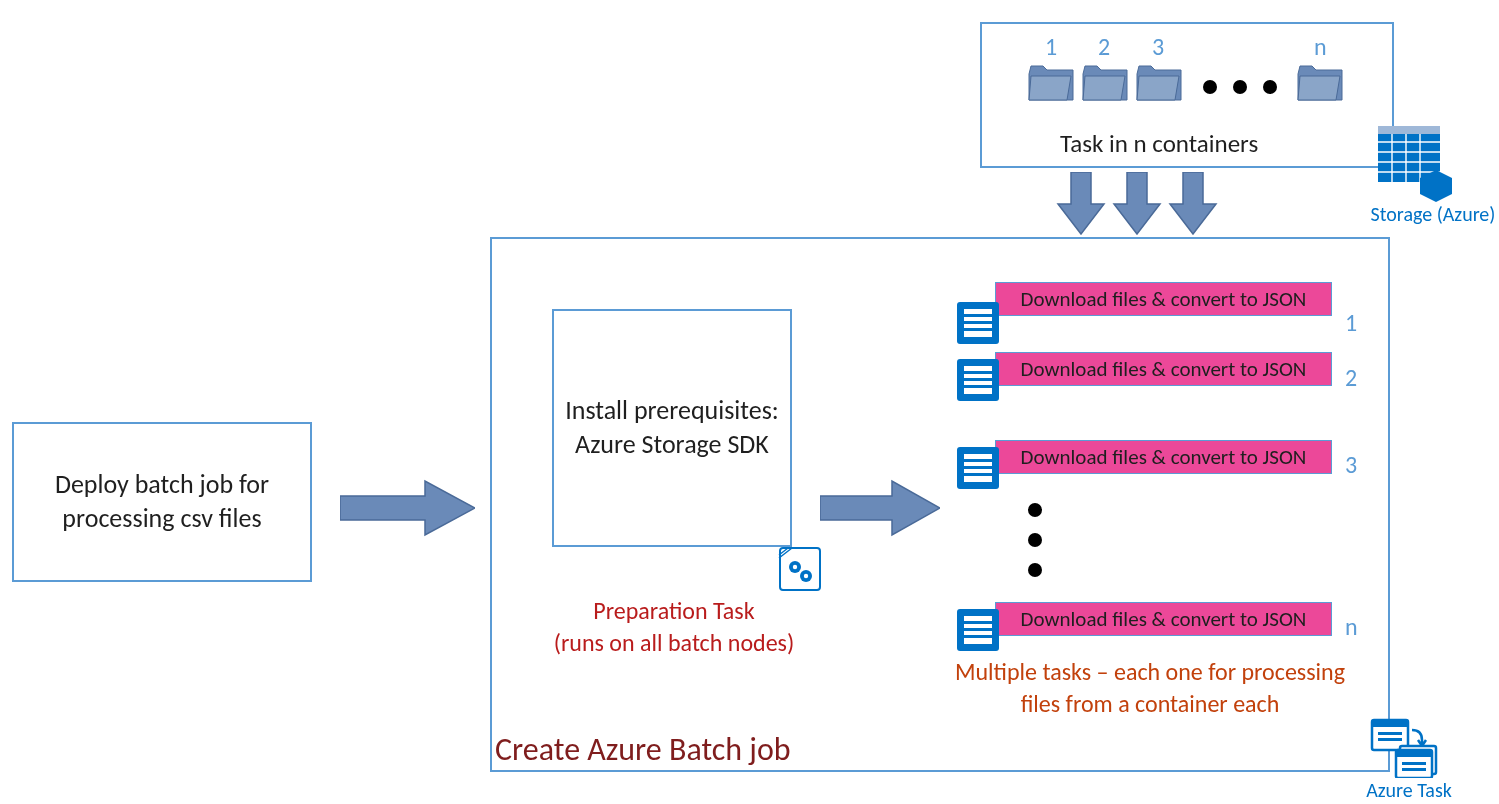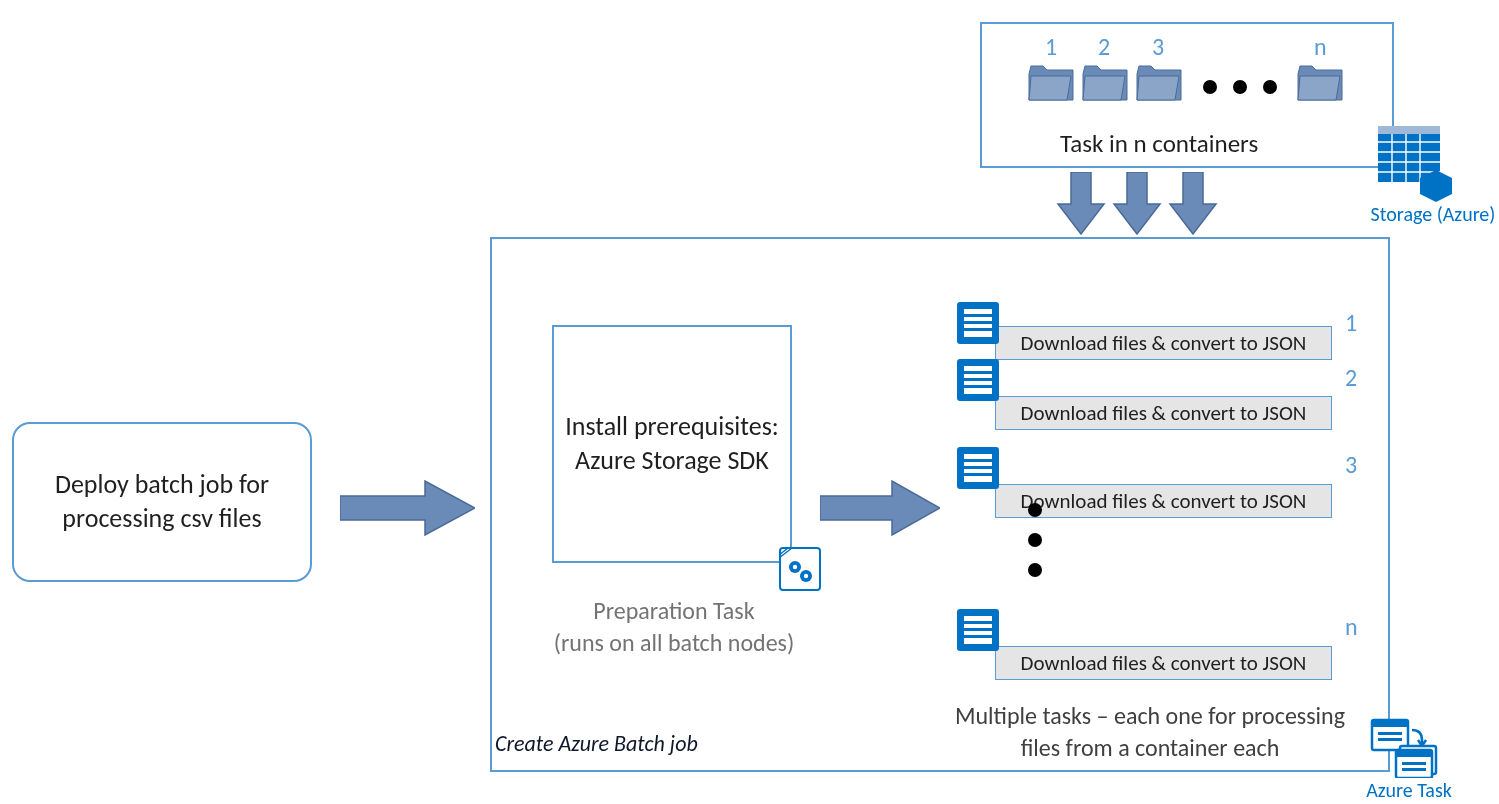--- a/index.html
+++ b/index.html
@@ -24,41 +24,40 @@
   }
   .num-label {
     color: #5b9bd5;
     font-size: 24px;
   }
   
   #deploy-box {
     left: 12px; top: 422px; width: 300px; height: 160px;
     display: flex; align-items: center; justify-content: center;
     padding: 10px 18px;
-    border-radius: 18px;
   }
   
   #batch-outer {
     left: 490px; top: 237px; width: 900px; height: 535px;
     border: 2px solid #5b9bd5;
   }
   #batch-label {
     position: absolute; left: 495px; top: 730px;
-    font-size: 22px; color: #0f172a; font-style: italic;
+    font-size: 32px; color: #7f1d1d;
   }
   
   #install-box {
-    left: 552px; top: 325px; width: 240px; height: 238px;
+    left: 552px; top: 309px; width: 240px; height: 238px;
     display: flex; align-items: center; justify-content: center;
     padding: 10px;
   }
   #prep-label {
     position: absolute; left: 500px; top: 595px;
     width: 348px; text-align: center;
-    font-size: 24px; color: #737373; line-height: 1.35;
+    font-size: 24px; color: #b91c1c; line-height: 1.35;
   }
   
   #files-box {
     left: 980px; top: 22px; width: 414px; height: 146px;
     border: 2px solid #5b9bd5;
     background: #fff;
   }
   #files-label {
     position: absolute; left: 1060px; top: 128px;
     font-size: 25px; color: #1f1f1f;
@@ -66,38 +65,37 @@
   
   .folder-num {
     position: absolute;
     color: #5b9bd5;
     font-size: 24px;
   }
   
   .task-row {
     position: absolute;
     border: 1.5px solid #5b9bd5;
-    background: #e5e5e5;
+    background: #ec4899;
     font-size: 21px;
     color: #1f1f1f;
     display: flex; align-items: flex-end; justify-content: center;
     padding: 3px 8px;
-    margin-top: 44px;
   }
   
   .dot {
     position: absolute;
     width: 14px; height: 14px; border-radius: 50%;
     background: #000;
   }
   
   #tasks-label {
-    position: absolute; left: 940px; top: 700px;
+    position: absolute; left: 940px; top: 656px;
     width: 420px; text-align: center;
-    font-size: 24px; color: #404040; line-height: 1.35;
+    font-size: 24px; color: #c2410c; line-height: 1.35;
   }
   
   .svc-label {
     position: absolute;
     color: #0072c6;
     font-size: 20px;
     text-align: center;
   }
 </style>
 </head>

